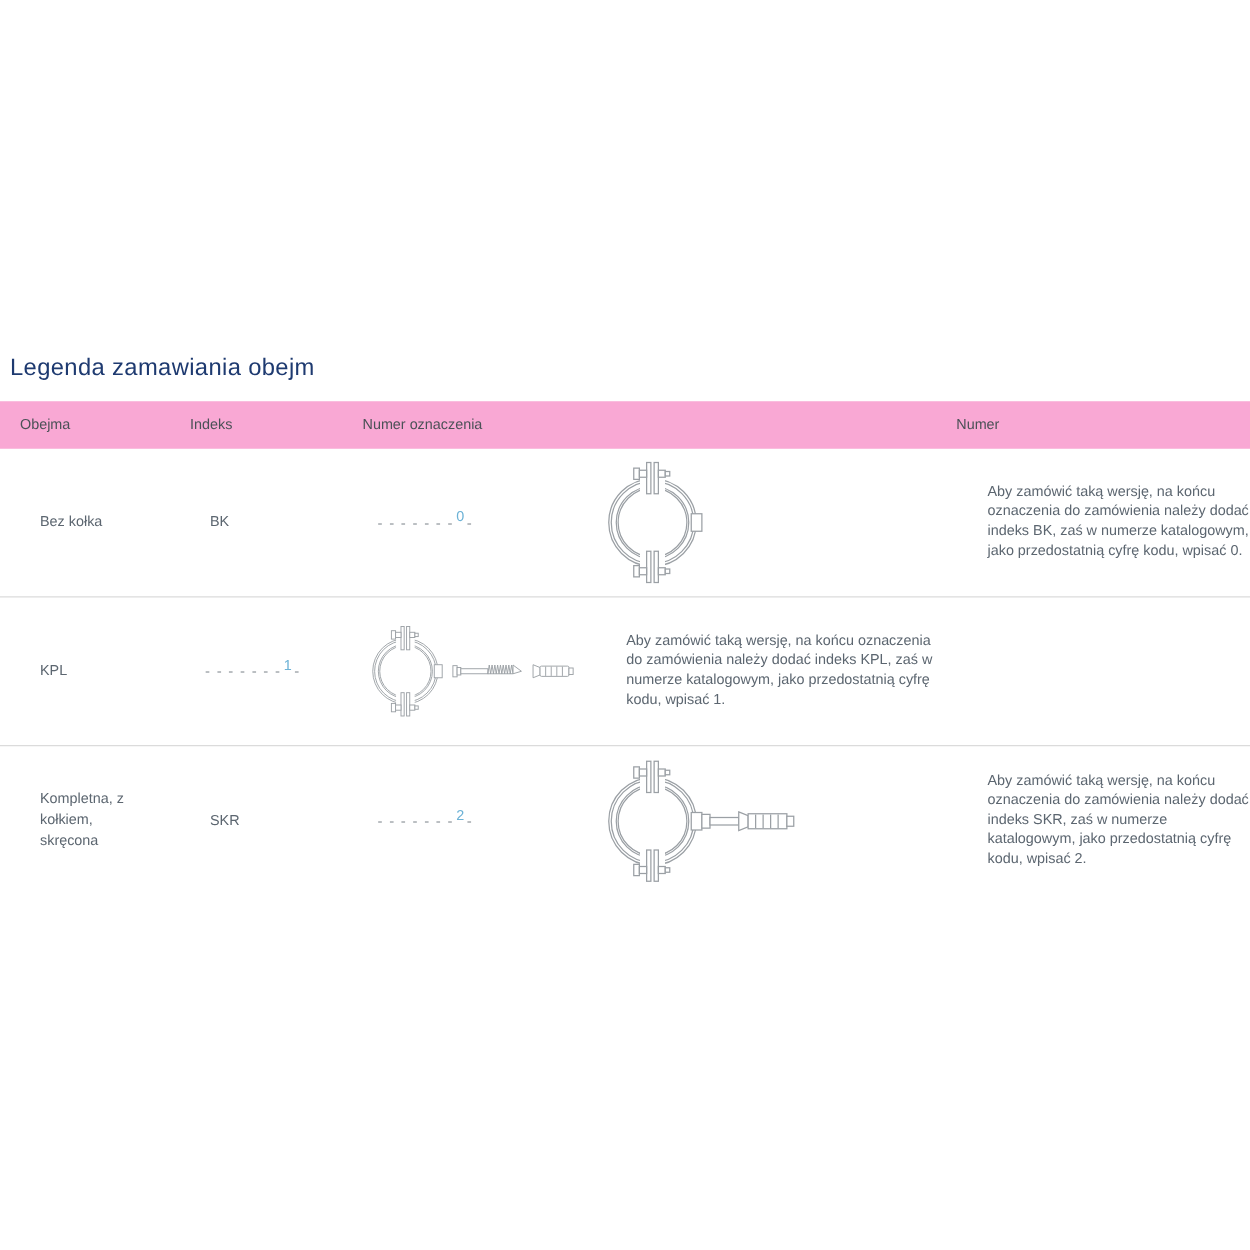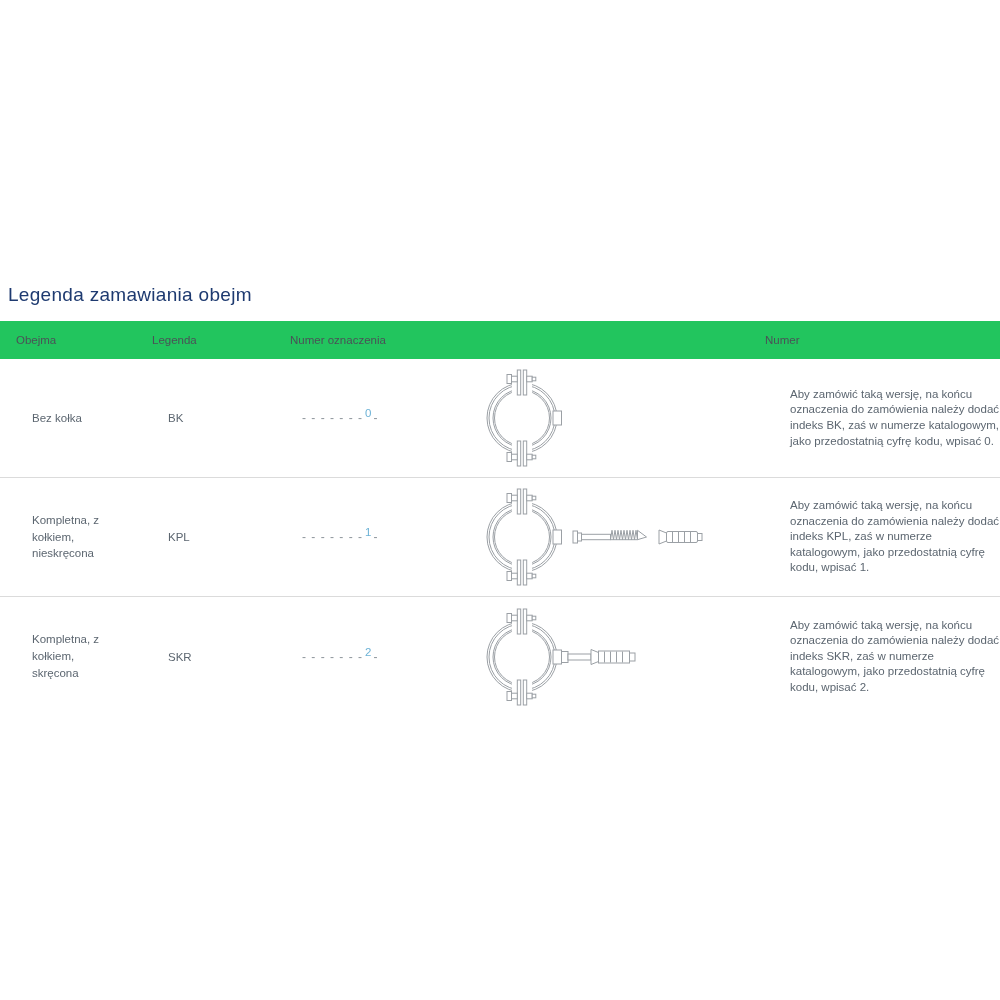--- a/index.html
+++ b/index.html
@@ -17,21 +17,21 @@
   }
 
   .legend-table { width: 1000px; }
 
   .thead, .trow {
     display: grid;
     grid-template-columns: 136px 138px 186px 289px 1fr;
   }
 
   .thead {
-    background: #22c55e;
+    background: #f9a8d4;
     height: 38px;
     align-items: center;
     color: #4b5157;
     font-size: 11.5px;
   }
   .th { padding-left: 16px; }
 
   .trow {
     min-height: 119px;
     align-items: center;
@@ -94,42 +94,41 @@
 </svg>
 
 <div class="page">
 
   <h1 class="title">Legenda zamawiania obejm</h1>
 
   <div class="legend-table">
 
     <div class="thead">
       <div class="th">Obejma</div>
-      <div class="th">Legenda</div>
+      <div class="th">Indeks</div>
       <div class="th">Numer oznaczenia</div>
       <div class="th"></div>
       <div class="th">Numer</div>
     </div>
 
     <div class="trow">
       <div class="td obejma">Bez kołka</div>
       <div class="td">BK</div>
       <div class="td catnum">
         <span class="mask">- - - - - - -</span><span class="digit">0</span><span class="mask">-</span>
       </div>
       <div class="td img">
         <svg width="92" height="114" viewBox="0 0 92 114">
           <use href="#clamp-shape"></use>
         </svg>
       </div>
       <div class="td opis">Aby zamówić taką wersję, na końcu oznaczenia do zamówienia należy dodać indeks BK, zaś w numerze katalogowym, jako przedostatnią cyfrę kodu, wpisać 0.</div>
     </div>
 
     <div class="trow">
-      <div class="td obejma">Kompletna, z kołkiem, nieskręcona</div>
       <div class="td">KPL</div>
       <div class="td catnum">
         <span class="mask">- - - - - - -</span><span class="digit">1</span><span class="mask">-</span>
       </div>
       <div class="td img">
         <svg width="228" height="114" viewBox="0 0 228 114">
           <use href="#clamp-shape"></use>
           <g stroke="#9ba0a5" fill="none" stroke-width="1">
             <rect x="97" y="51" width="4.5" height="12" fill="#ffffff"></rect>
             <rect x="101.5" y="53" width="4" height="8" fill="#ffffff"></rect>

